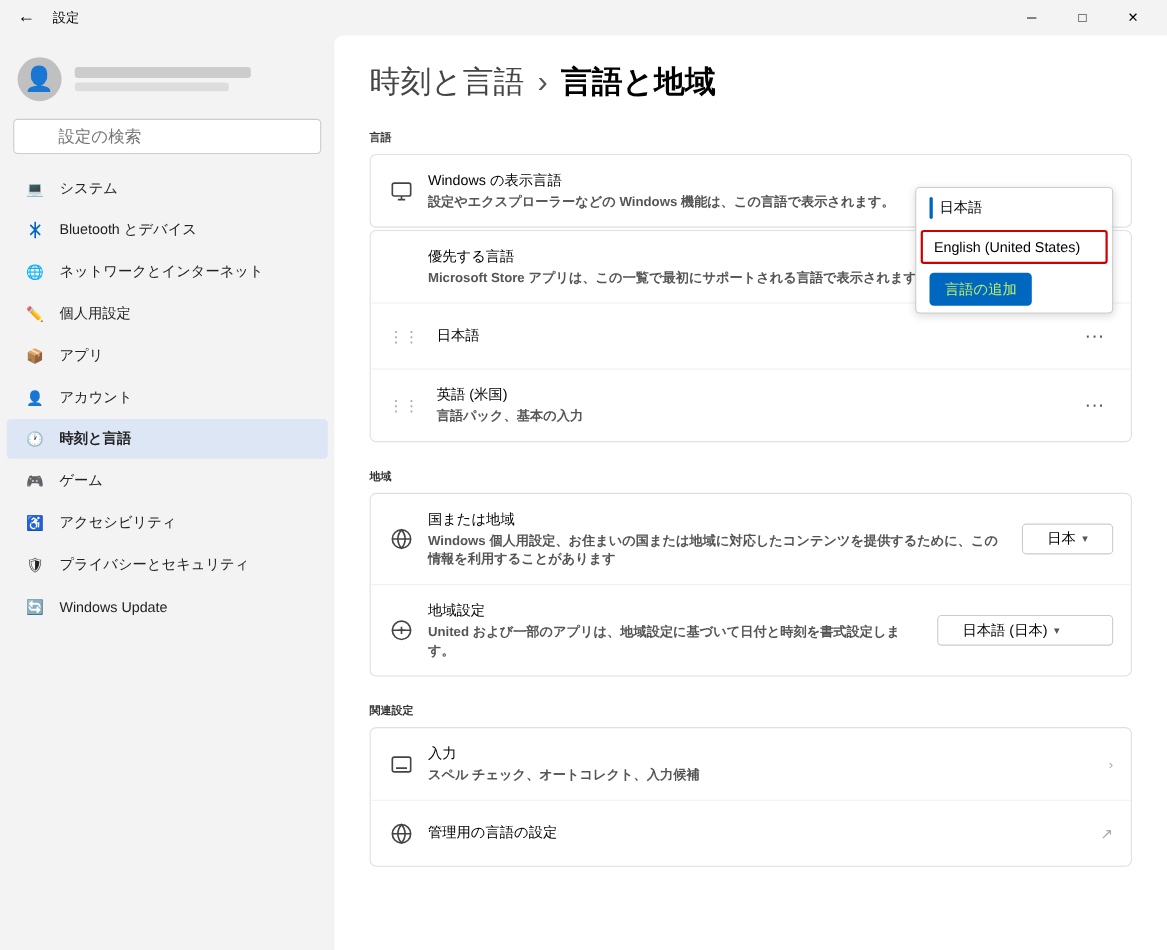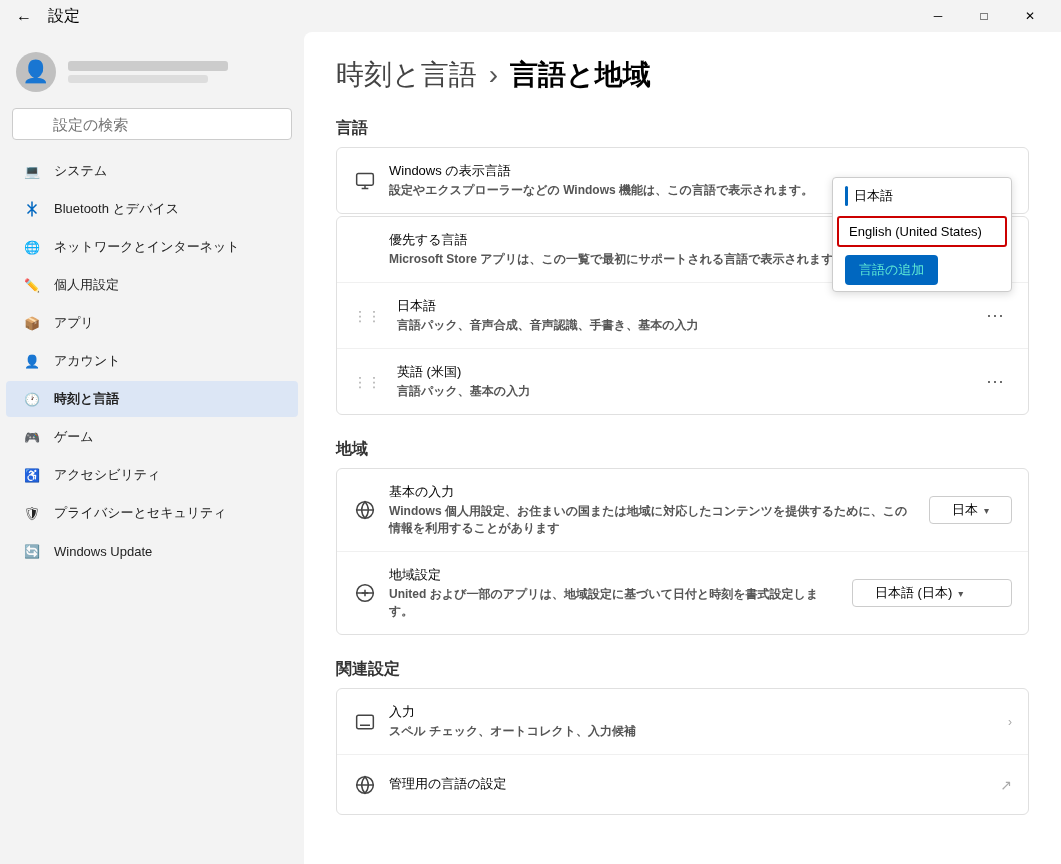--- a/index.html
+++ b/index.html
@@ -22,21 +22,21 @@
       justify-content: space-between;
       padding: 0 8px;
       flex-shrink: 0;
     }
     .title-bar-left {
       display: flex;
       align-items: center;
       gap: 8px;
     }
     .title-bar-title {
-      font-size: 16px;
+      font-size: 12px;
       color: #000;
     }
     .title-bar-controls {
       display: flex;
       gap: 0;
     }
     .title-bar-btn {
       width: 46px;
       height: 32px;
       border: none;
@@ -198,21 +198,21 @@
       color: #444;
       font-weight: 400;
     }
     .page-title .breadcrumb-part2 {
       font-size: 28px;
       font-weight: 600;
       color: #000;
     }
 
     .section-title {
-      font-size: 16px;
+      font-size: 10px;
       font-weight: 600;
       color: #333;
       margin-bottom: 8px;
     }
 
     .card {
       border: 1px solid #e0e0e0;
       border-radius: 6px;
       margin-bottom: 2px;
       background: #fff;
@@ -279,21 +279,21 @@
     }
     .display-lang-option.highlighted {
       border: 2px solid #d00;
       color: #000;
       margin: 2px;
       border-radius: 2px;
     }
 
     .add-lang-btn {
       background: #0067c0;
-      color: #5eead4;
+      color: #bef264;
       border: none;
       border-radius: 4px;
       padding: 6px 14px;
       font-size: 13px;
       cursor: pointer;
     }
 
     .more-btn {
       background: none;
       border: none;
@@ -472,21 +472,20 @@
       <div class="card-row">
         <div class="card-text" style="padding-left:36px;">
           <div class="card-text-title">優先する言語</div>
           <div class="card-text-desc">Microsoft Store アプリは、この一覧で最初にサポートされる言語で表示されます</div>
         </div>
       </div>
       <div class="card-row">
         <span class="drag-handle">⋮⋮</span>
         <div class="card-text">
           <div class="card-text-title">日本語</div>
-          <div class="card-text-desc">言語パック、音声合成、音声認識、手書き、基本の入力</div>
         </div>
         <button class="more-btn">···</button>
       </div>
       <div class="card-row">
         <span class="drag-handle">⋮⋮</span>
         <div class="card-text">
           <div class="card-text-title">英語 (米国)</div>
           <div class="card-text-desc">言語パック、基本の入力</div>
         </div>
         <button class="more-btn">···</button>
@@ -498,21 +497,21 @@
 
     <div class="card">
       <div class="card-row">
         <div class="card-icon">
           <svg width="20" height="20" viewBox="0 0 24 24" fill="none" stroke="#444" stroke-width="1.8">
               <circle cx="12" cy="12" r="10"></circle>
               <path d="M2 12h20M12 2a15.3 15.3 0 0 1 4 10 15.3 15.3 0 0 1-4 10 15.3 15.3 0 0 1-4-10 15.3 15.3 0 0 1 4-10z"></path>
             </svg>
         </div>
         <div class="card-text">
-          <div class="card-text-title">基本の入力</div>
+          <div class="card-text-title">国または地域</div>
           <div class="card-text-desc">Windows 個人用設定、お住まいの国または地域に対応したコンテンツを提供するために、この情報を利用することがあります</div>
         </div>
         <div class="card-action">
           <div class="select-control">
             <span>日本</span>
             <span class="chevron-down">▾</span>
           </div>
         </div>
       </div>
       <div class="card-row">

